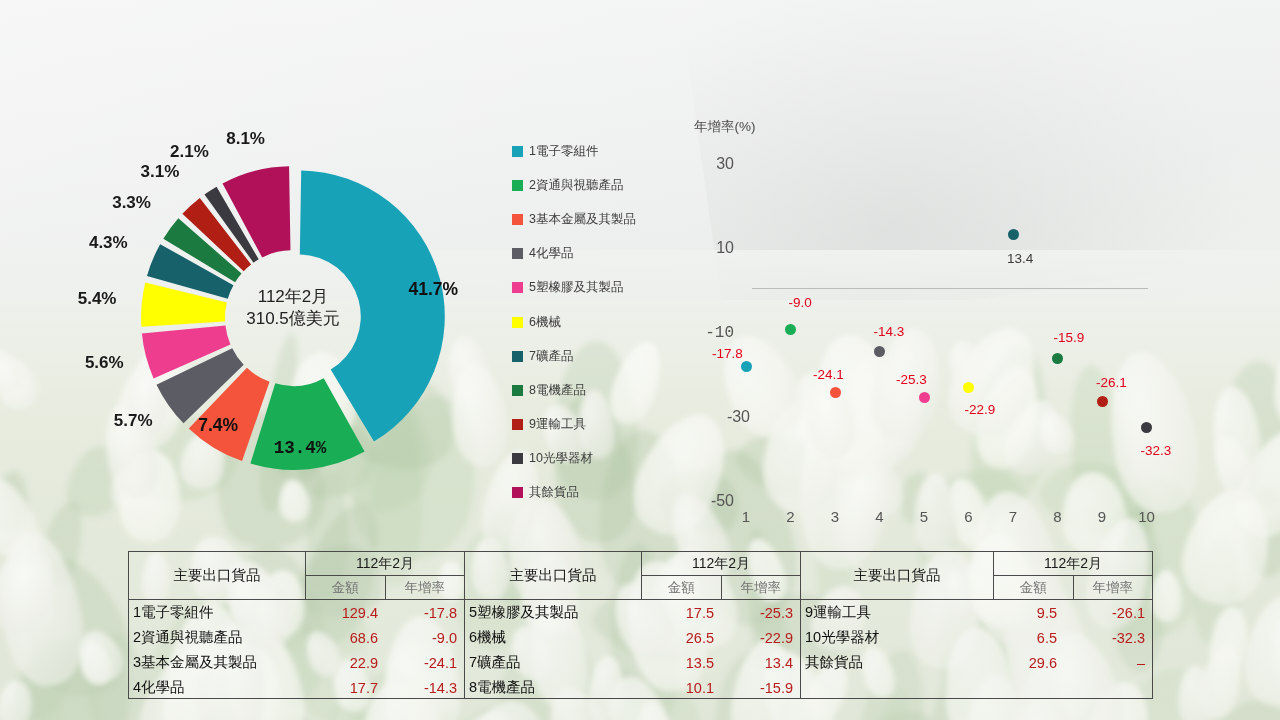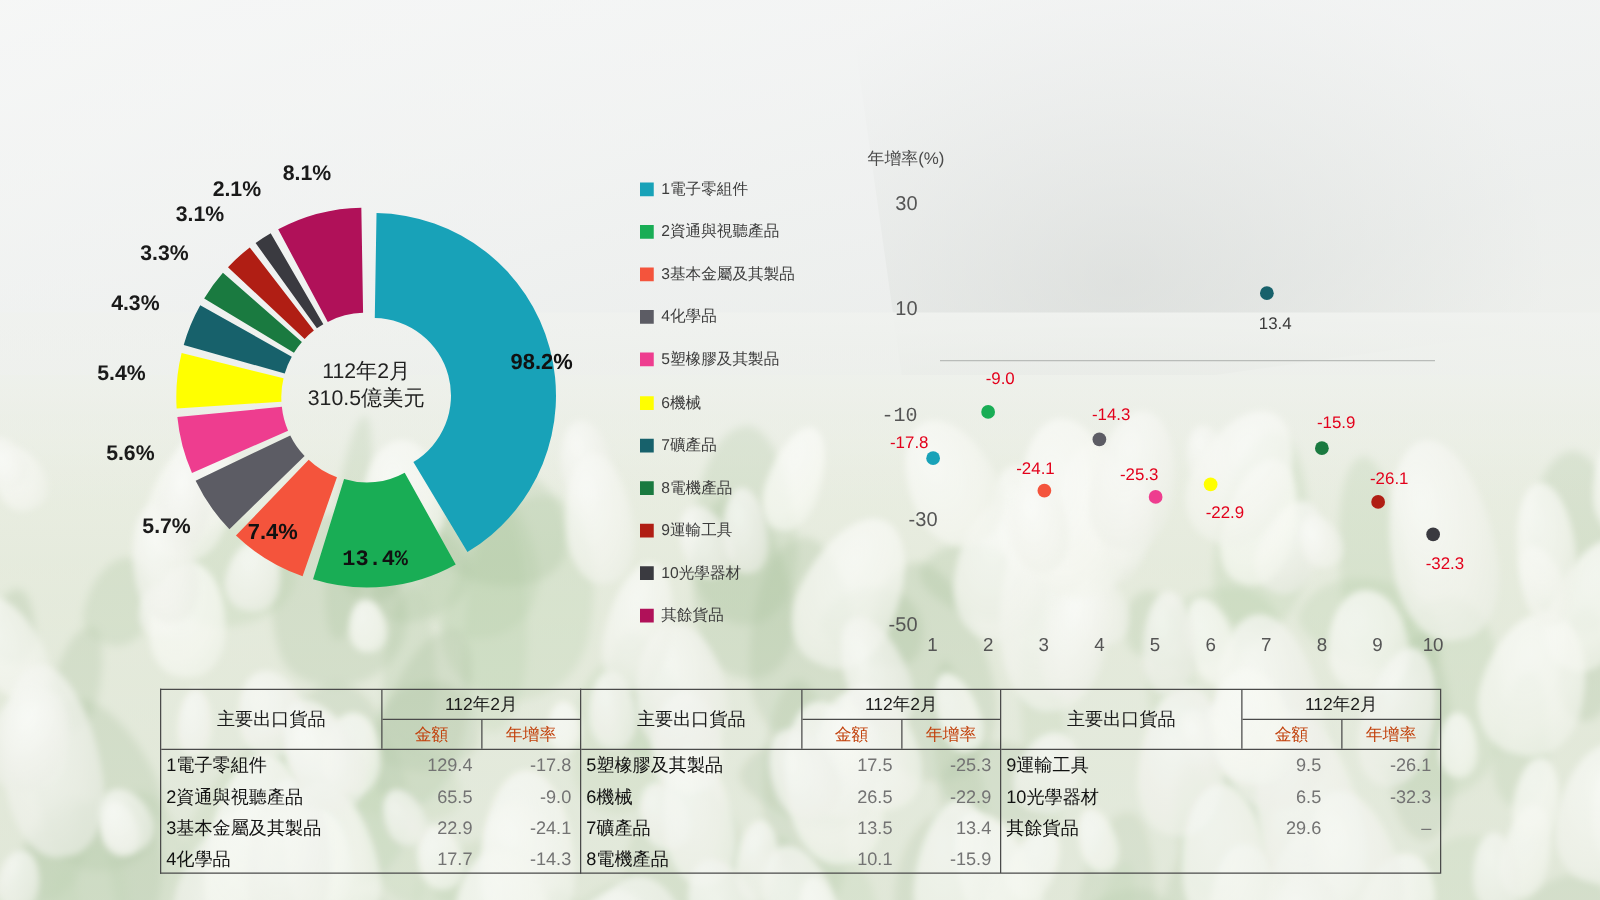--- a/index.html
+++ b/index.html
@@ -75,25 +75,25 @@
   .tbl{border:1px solid #4a4a4a;border-right:none;width:336px;box-sizing:border-box;
        background:rgba(255,255,255,0.06);}
   .tbl:last-child{border-right:1px solid #4a4a4a;width:353px;}
   .hrow{display:flex;border-bottom:1px solid #4a4a4a;height:47px;}
   .hname{flex:1;display:flex;align-items:center;justify-content:center;
          font-size:14.5px;color:#1a1a1a;border-right:1px solid #4a4a4a;}
   .hright{width:158px;display:flex;flex-direction:column;}
   .hyear{height:23px;display:flex;align-items:center;justify-content:center;
          font-size:14px;color:#1a1a1a;border-bottom:1px solid #4a4a4a;}
   .hsub{flex:1;display:flex;}
-  .hsub>div{flex:1;display:flex;align-items:center;justify-content:center;font-size:13.5px;color:#c2410c;}
+  .hsub>div{flex:1;display:flex;align-items:center;justify-content:center;font-size:13.5px;color:#737373;}
   .hsub>div:first-child{border-right:1px solid #4a4a4a;}
   .drow{display:flex;height:25px;align-items:center;}
   .dname{flex:1;padding-left:4px;font-size:14.5px;color:#111;white-space:nowrap;overflow:hidden;}
-  .dval{width:79px;text-align:right;padding-right:7px;font-size:14.5px;color:#737373;box-sizing:border-box;}
+  .dval{width:79px;text-align:right;padding-right:7px;font-size:14.5px;color:#b91c1c;box-sizing:border-box;}
   .srcrow{height:25px;display:flex;align-items:center;border-top:1px solid #4a4a4a;}
   .srctx{padding-left:4px;font-size:14.5px;color:#111;white-space:nowrap;}
   .tbl:last-child .dval{width:88px;}
 </style>
 </head>
 <body>
 
 <div id="bg">
   <div class="sky"></div>
   <div class="hill"></div>
@@ -298,21 +298,21 @@
         <path d="M 85.34279804581196 120.71327040252056 A 146 146 0 0 1 100.33768654210692 100.25066726370146 L 163.52331549695145 155.60024985996603 A 62 62 0 0 0 157.1556231218125 164.28984845316316 Z" fill="#1A7A40"></path>
         <path d="M 104.39255950088807 95.76809201169475 A 146 146 0 0 1 121.8167572239376 79.93676748319436 L 173.10764156080862 146.4592838512762 A 62 62 0 0 0 165.7083247195136 153.18217508940654 Z" fill="#B01E14"></path>
         <path d="M 126.47438383439612 76.44805027671265 A 146 146 0 0 1 138.5619413285938 68.62613583945924 L 180.66457572423792 141.3129171476636 A 62 62 0 0 0 175.53150336368822 144.63455204567532 Z" fill="#3A3A40"></path>
         <path d="M 144.5416416851129 65.49950045835243 A 146 146 0 0 1 211.0704261713946 48.21290211975429 L 212.4631350991611 132.20135586098303 A 62 62 0 0 0 184.21118552279492 139.54224008696306 Z" fill="#B01159"></path>
       </svg>
     <div id="donut-center">
       <div>112年2月</div>
       <div>310.5億美元</div>
     </div>
     <div id="donut-labels">
-        <div class="pct-lbl pct-in" style="left: 330.493px; top: 160.803px;">98.2%</div>
+        <div class="pct-lbl pct-in" style="left: 330.493px; top: 160.803px;">41.7%</div>
         <div class="pct-lbl pct-in" style="left: 195.82px; top: 320.336px; font-family: Liberation Mono, monospace;">13.4%</div>
         <div class="pct-lbl pct-in" style="left: 120.268px; top: 296.763px;">7.4%</div>
         <div class="pct-lbl" style="left: 35.8688px; top: 293.326px;">5.7%</div>
         <div class="pct-lbl" style="left: 6.9213px; top: 235.047px;">5.6%</div>
         <div class="pct-lbl" style="left: -0.27243px; top: 170.743px;">5.4%</div>
         <div class="pct-lbl" style="left: 10.936px; top: 115.154px;">4.3%</div>
         <div class="pct-lbl" style="left: 34.1966px; top: 75.4232px;">3.3%</div>
         <div class="pct-lbl" style="left: 62.611px; top: 44.2968px;">3.1%</div>
         <div class="pct-lbl" style="left: 92.1233px; top: 24.2014px;">2.1%</div>
         <div class="pct-lbl" style="left: 148.236px; top: 10.7207px;">8.1%</div>
@@ -424,21 +424,21 @@
             </div>
           </div>
         </div>
         <div class="drow">
           <div class="dname">1電子零組件</div>
           <div class="dval">129.4</div>
           <div class="dval">-17.8</div>
         </div>
         <div class="drow">
           <div class="dname">2資通與視聽產品</div>
-          <div class="dval">65.5</div>
+          <div class="dval">68.6</div>
           <div class="dval">-9.0</div>
         </div>
         <div class="drow">
           <div class="dname">3基本金屬及其製品</div>
           <div class="dval">22.9</div>
           <div class="dval">-24.1</div>
         </div>
         <div class="drow">
           <div class="dname">4化學品</div>
           <div class="dval">17.7</div>

